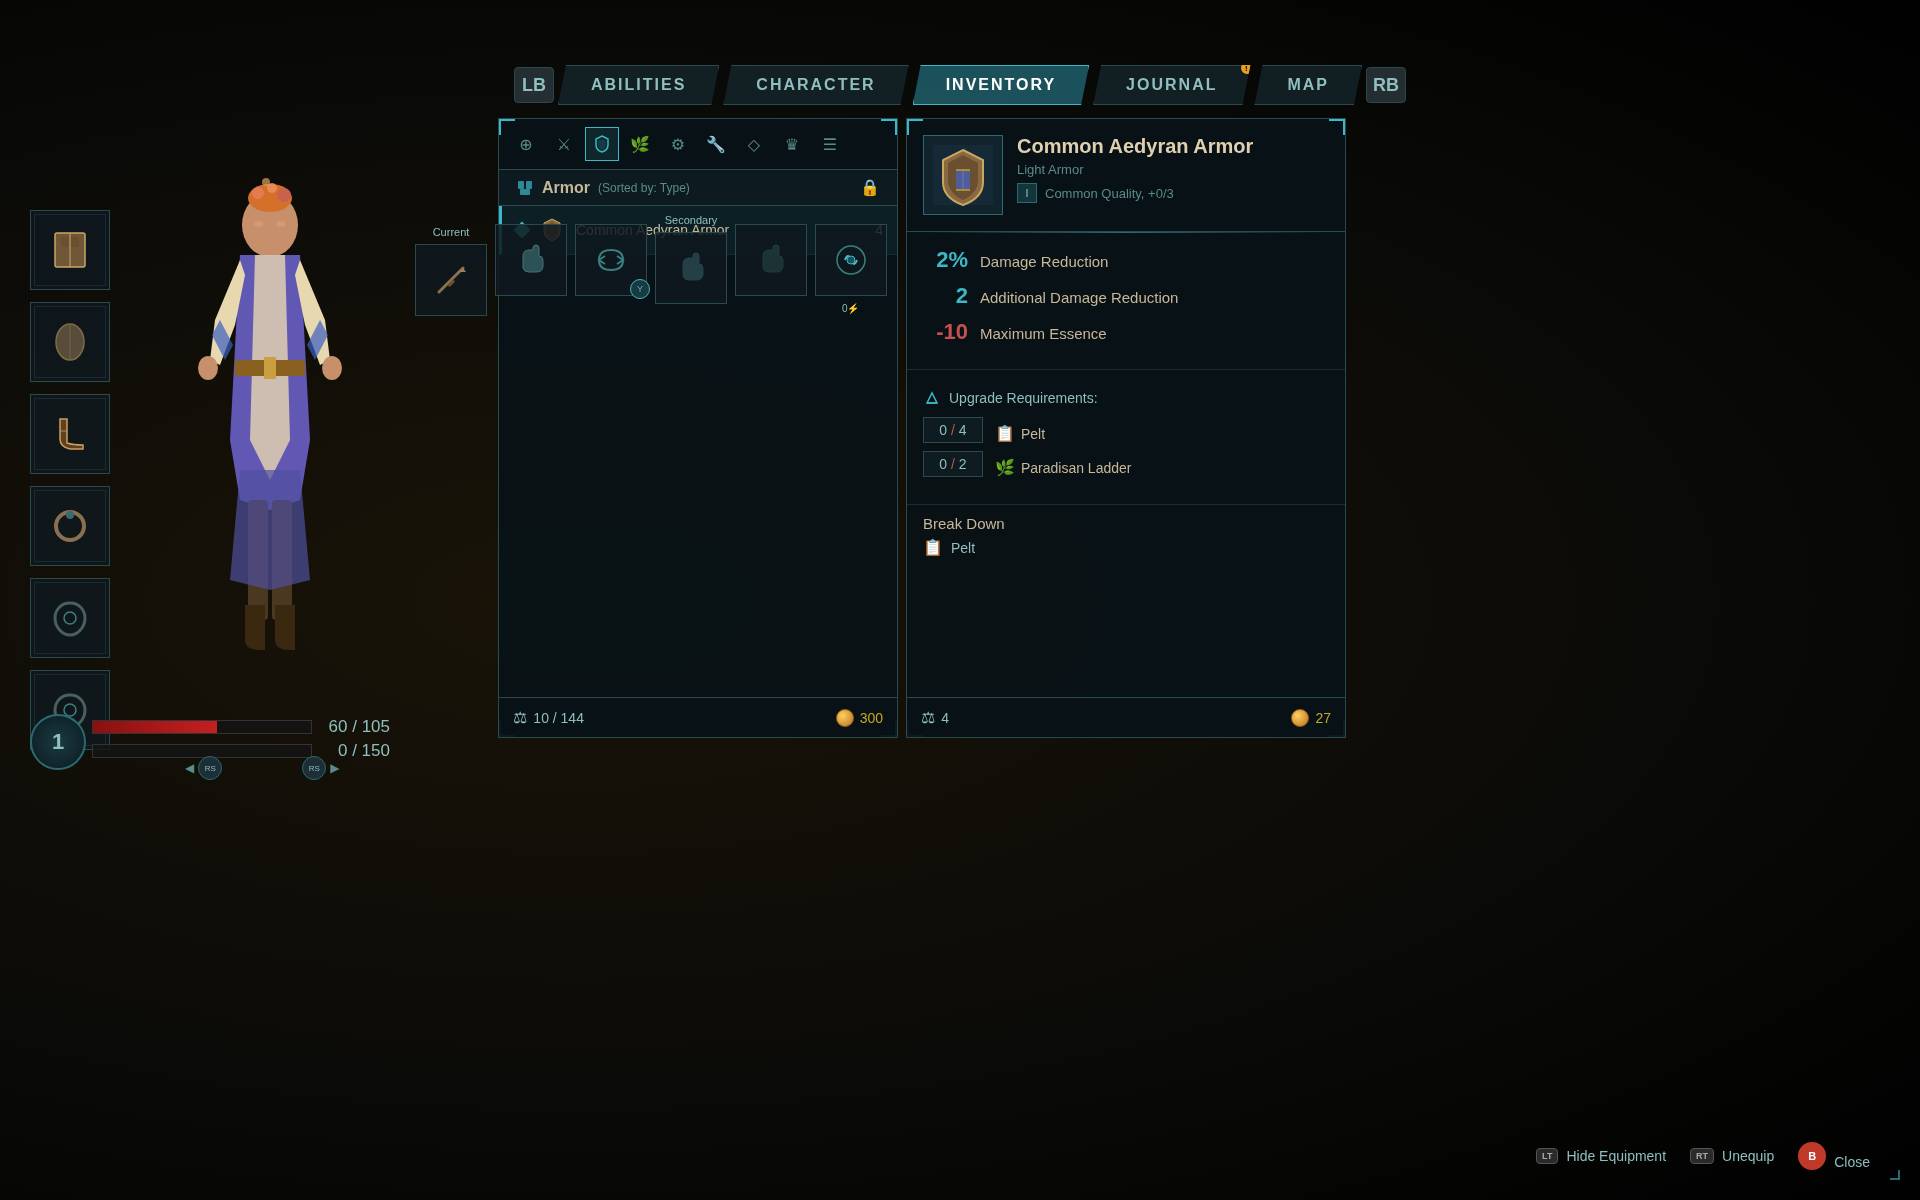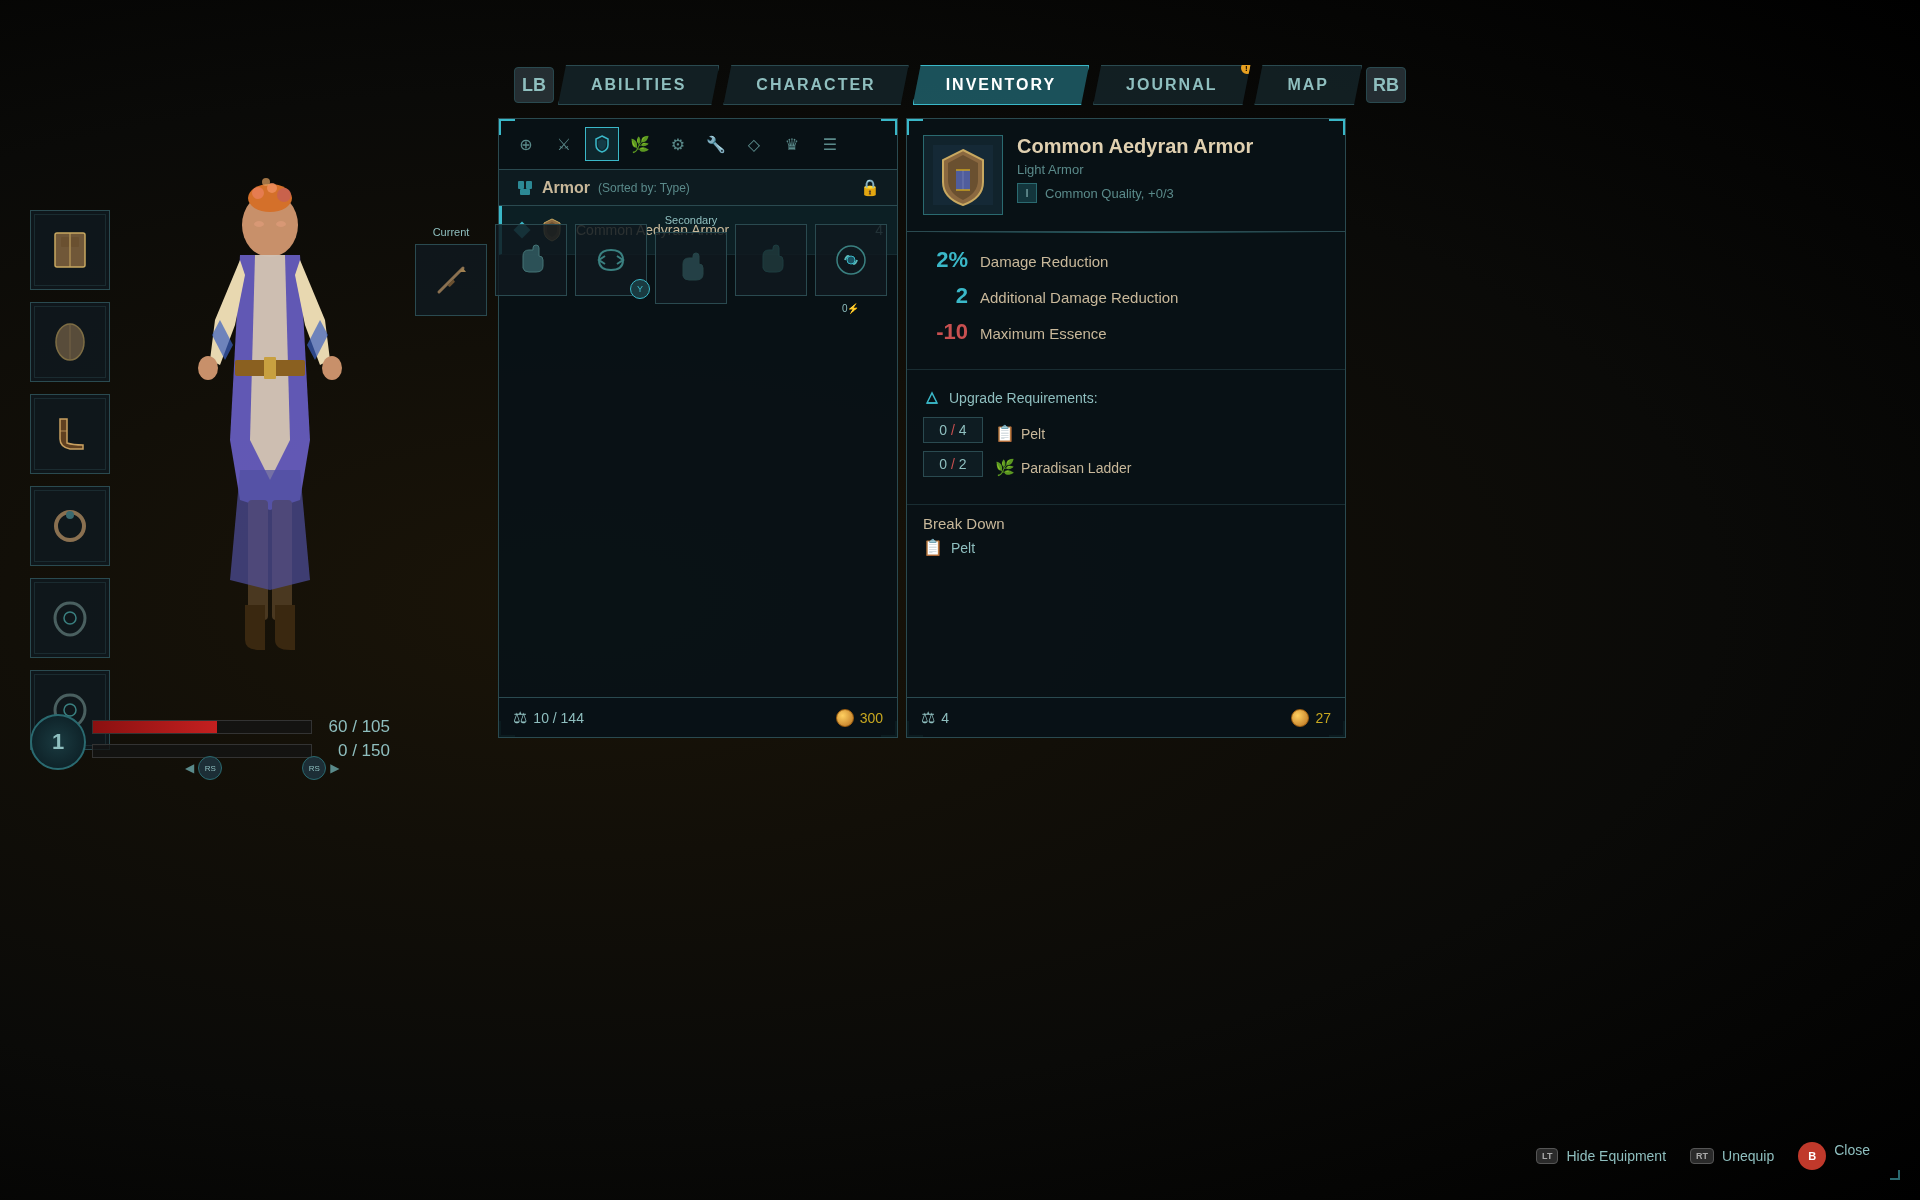--- a/index.html
+++ b/index.html
@@ -237,21 +237,21 @@
       bottom: 30px;
       right: 50px;
       display: flex;
       align-items: center;
       gap: 24px;
       z-index: 10;
     }
 
     .control-item {
       display: flex;
-      align-items: flex-start;
+      align-items: flex-end;
       gap: 8px;
       font-size: 14px;
       color: #8fbfbf;
     }
 
     .control-btn {
       width: 28px;
       height: 28px;
       border-radius: 50%;
       display: flex;

